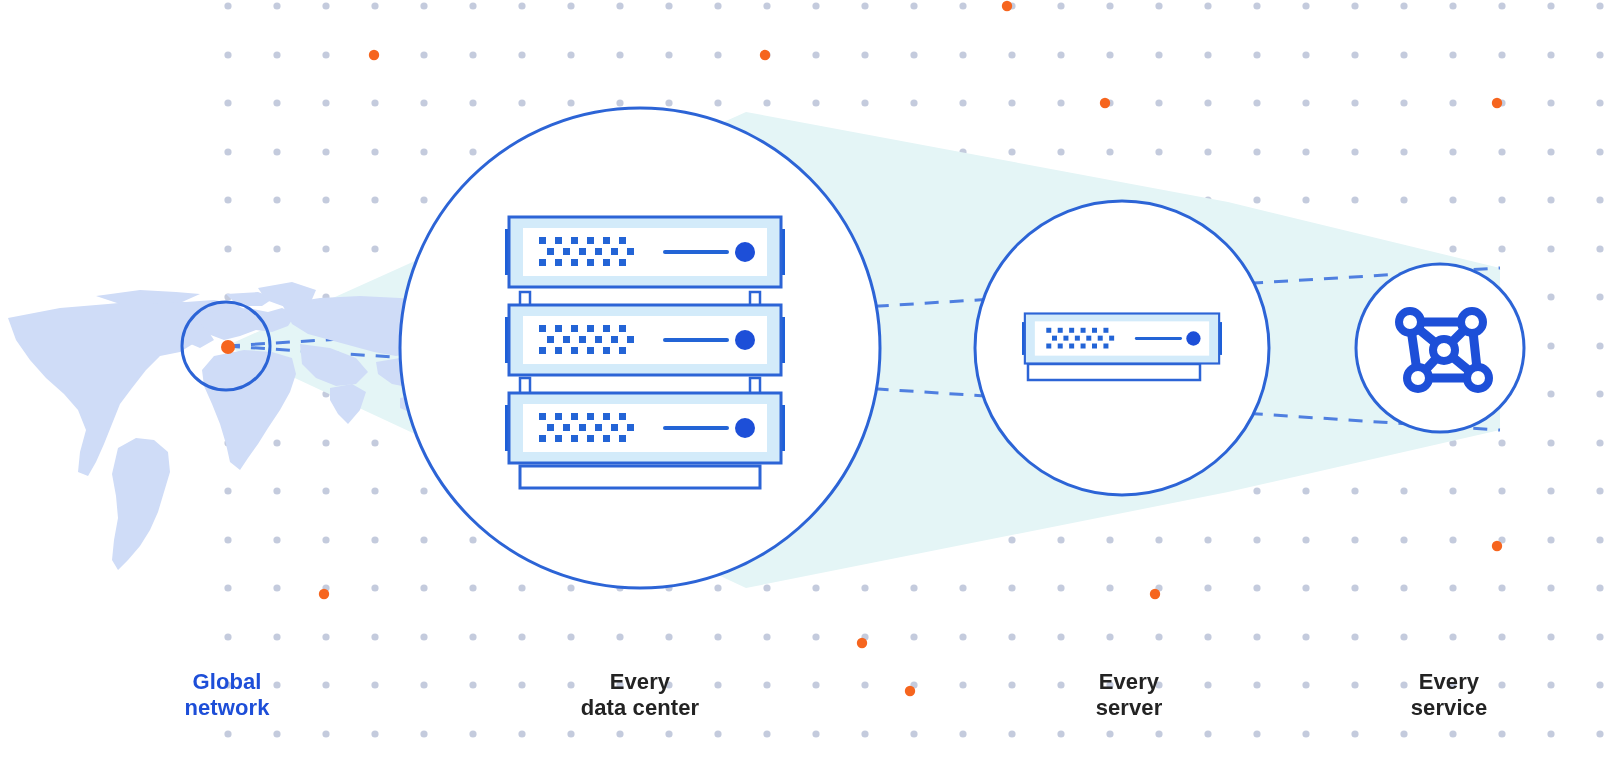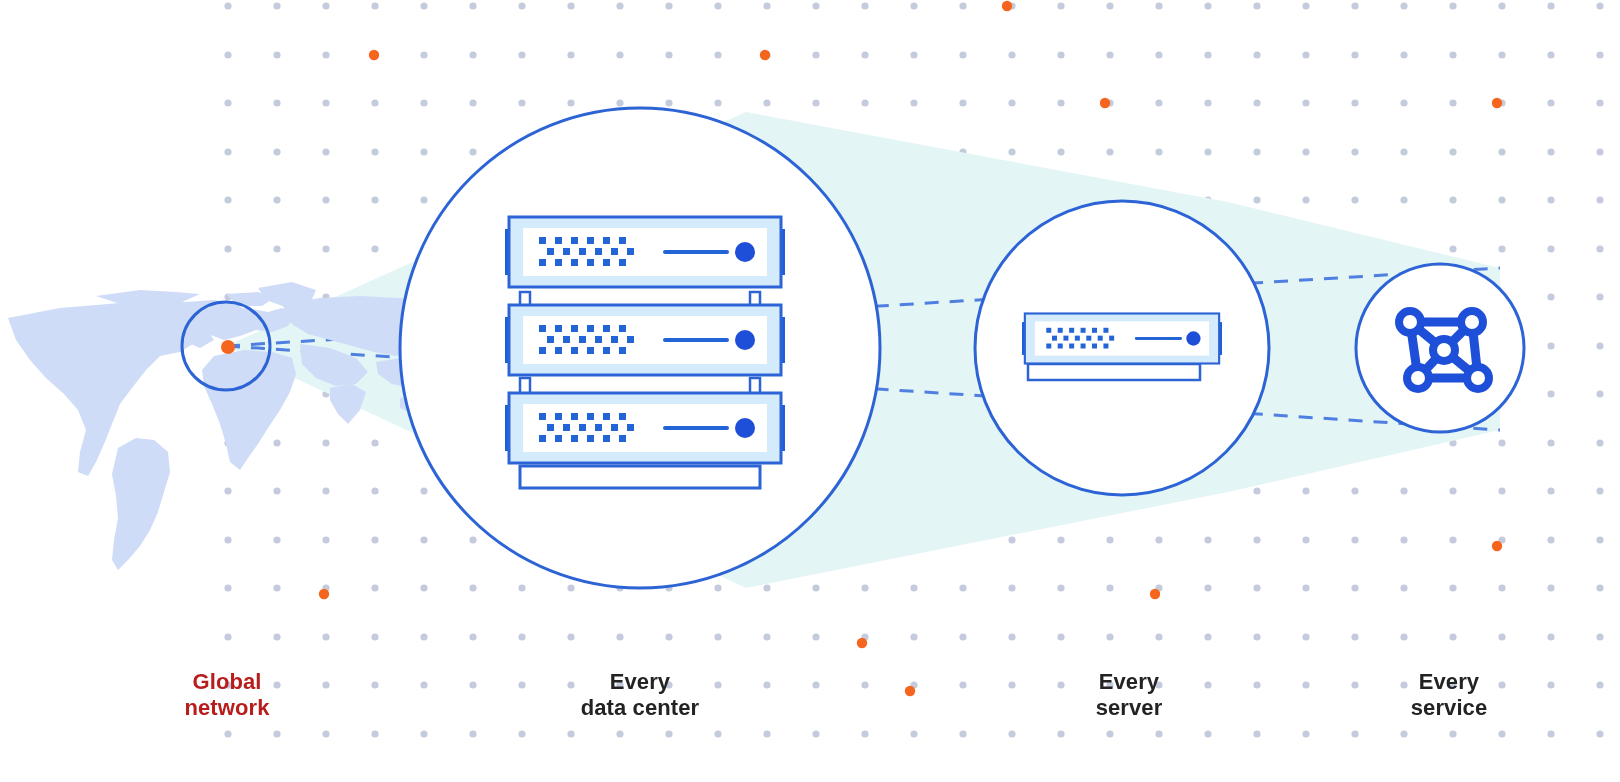--- a/index.html
+++ b/index.html
@@ -652,21 +652,21 @@
       <g stroke-width="8">
         <circle cx="1410" cy="322" r="11"></circle>
         <circle cx="1472" cy="322" r="11"></circle>
         <circle cx="1418" cy="378" r="11"></circle>
         <circle cx="1478" cy="378" r="11"></circle>
         <circle cx="1444" cy="350" r="11"></circle>
       </g>
     </g>
   </svg>
 
-  <div class="label" style="left:127px; top:669px; width:200px; color:#b91c1c;">Global
+  <div class="label" style="left:127px; top:669px; width:200px; color:#1d4ed8;">Global
 network</div>
 
   <div class="label" style="left:520px; top:669px; width:240px; color:#232323;">Every
 data center</div>
 
   <div class="label" style="left:1029px; top:669px; width:200px; color:#232323;">Every
 server</div>
 
   <div class="label" style="left:1349px; top:669px; width:200px; color:#232323;">Every
 service</div>

